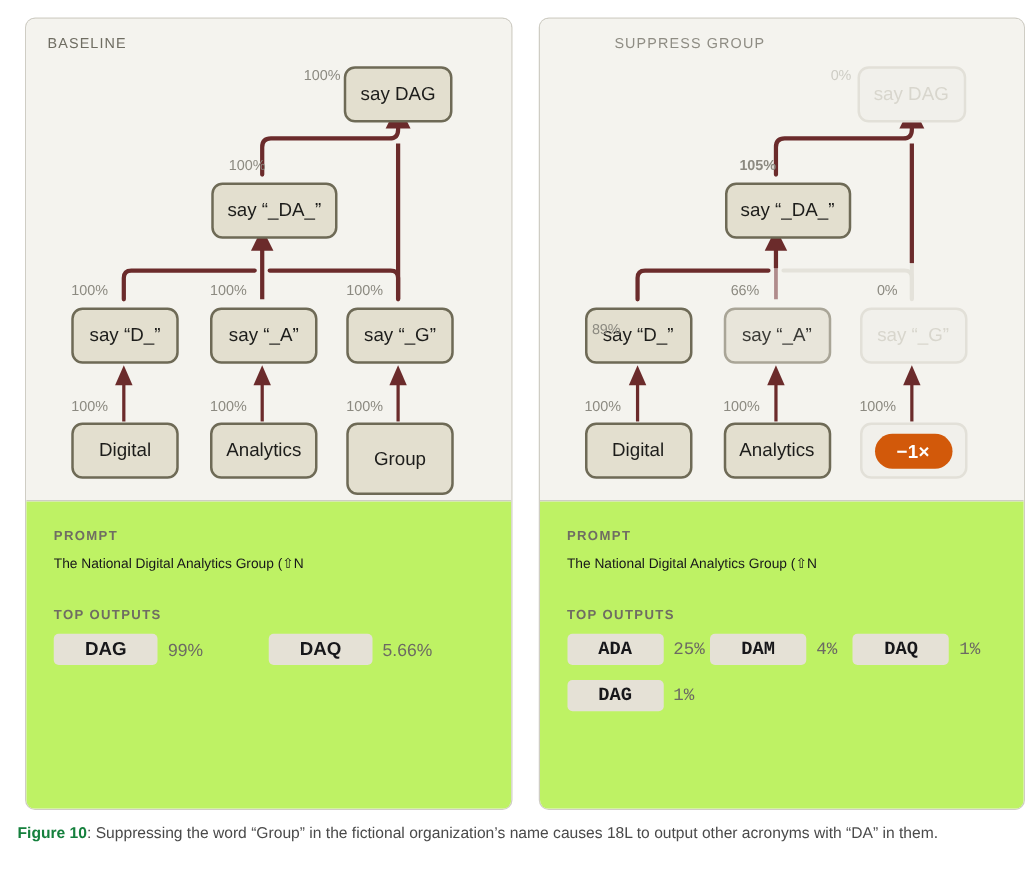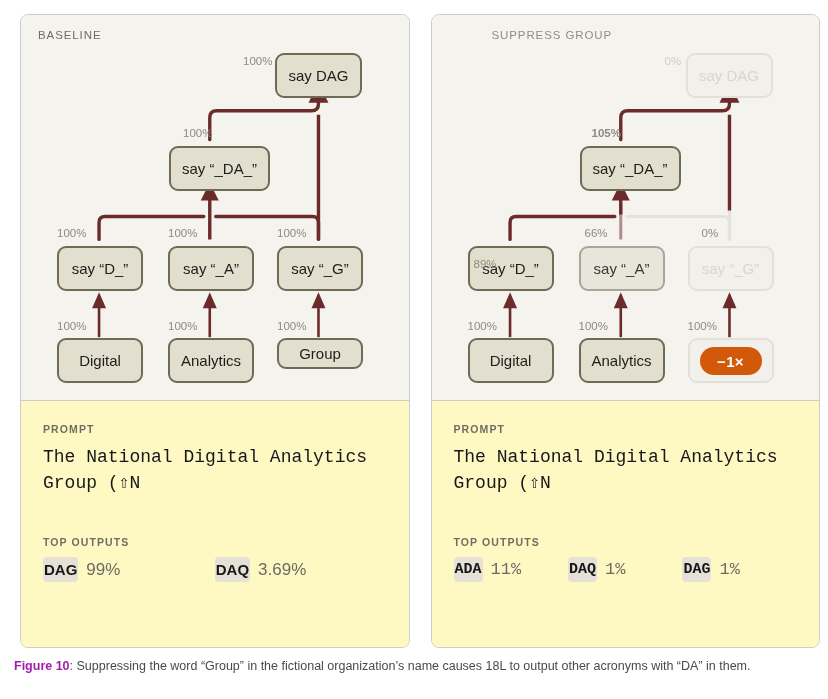--- a/index.html
+++ b/index.html
@@ -111,79 +111,79 @@
     justify-content: center;
     color: #ffffff;
     font-size: 15px;
     font-weight: 700;
     letter-spacing: 0.3px;
   }
 
   
   .info {
     padding: 22px 22px 20px 22px;
-    background: #fef9c3;
+    background: #bef264;
     height: 246px;
     box-sizing: border-box;
   }
   .section-label {
     font-size: 10.5px;
     font-weight: 700;
     letter-spacing: 1.1px;
     color: #6f6d62;
     margin: 0 0 9px 0;
   }
   .prompt-text {
-    font-family: Liberation Mono, monospace;
-    font-size: 18px;
+    font-family: Liberation Sans, sans-serif;
+    font-size: 11px;
     line-height: 1.45;
     color: #17171a;
-    margin: 0 0 40px 0;
+    margin: 0 0 26px 0;
     white-space: pre-wrap;
     word-break: break-word;
   }
   .outputs {
     display: flex;
     flex-wrap: wrap;
     row-gap: 12px;
   }
   .out-item {
     display: flex;
     align-items: center;
     gap: 8px;
     box-sizing: border-box;
   }
   .out-token {
     background: #e5e1d6;
     border-radius: 4px;
-    padding: 4px 1px;
+    padding: 4px 25px;
     font-size: 15px;
     font-weight: 700;
     color: #17171a;
     line-height: 1.15;
   }
   .out-pct {
-    font-size: 17px;
+    font-size: 14px;
     color: #6c6a63;
   }
 
   .outputs.cols2 .out-item { width: 50%; }
   .outputs.cols3 .out-item { width: 33.33%; font-family: Liberation Mono, monospace; }
 
   
   .caption {
     position: absolute;
     left: 14px;
     top: 658px;
     width: 800px;
     font-size: 12.5px;
     line-height: 1.4;
     color: #4a4a4a;
   }
-  .caption b { color: #a21caf; }
+  .caption b { color: #15803d; }
 </style>
 </head>
 <body>
 
 <div class="figure-wrap">
 
   <div class="panels">
 
     <div class="panel">
       <div class="graph">
@@ -241,38 +241,38 @@
         <div class="node" style="left:36px; top:323px; width:86px; height:45px;">
           <span>Digital</span>
         </div>
         <div class="pct" style="left:36px; top:305px;">100%</div>
 
         <div class="node" style="left:147px; top:323px; width:86px; height:45px;">
           <span>Analytics</span>
         </div>
         <div class="pct" style="left:147px; top:305px;">100%</div>
 
-        <div class="node" style="left:256px; top:323px; width:86px; height:31px;">
+        <div class="node" style="left:256px; top:323px; width:86px; height:58px;">
           <span>Group</span>
         </div>
         <div class="pct" style="left:256px; top:305px;">100%</div>
       </div>
 
       <div class="info">
         <div class="section-label">PROMPT</div>
         <div class="prompt-text">The National Digital Analytics Group (⇧N</div>
         <div class="section-label">TOP OUTPUTS</div>
         <div class="outputs cols2">
           <div class="out-item">
             <span class="out-token">DAG</span>
             <span class="out-pct">99%</span>
           </div>
           <div class="out-item">
             <span class="out-token">DAQ</span>
-            <span class="out-pct">3.69%</span>
+            <span class="out-pct">5.66%</span>
           </div>
         </div>
       </div>
     </div>
 
     <div class="panel">
       <div class="graph">
         <div class="panel-title dim">SUPPRESS GROUP</div>
 
         <svg class="edges" viewBox="0 0 388 386">
@@ -343,21 +343,25 @@
         <div class="pct" style="left:256px; top:305px;">100%</div>
       </div>
 
       <div class="info">
         <div class="section-label">PROMPT</div>
         <div class="prompt-text">The National Digital Analytics Group (⇧N</div>
         <div class="section-label">TOP OUTPUTS</div>
         <div class="outputs cols3">
           <div class="out-item">
             <span class="out-token">ADA</span>
-            <span class="out-pct">11%</span>
+            <span class="out-pct">25%</span>
+          </div>
+          <div class="out-item">
+            <span class="out-token">DAM</span>
+            <span class="out-pct">4%</span>
           </div>
           <div class="out-item">
             <span class="out-token">DAQ</span>
             <span class="out-pct">1%</span>
           </div>
           <div class="out-item">
             <span class="out-token">DAG</span>
             <span class="out-pct">1%</span>
           </div>
         </div>

